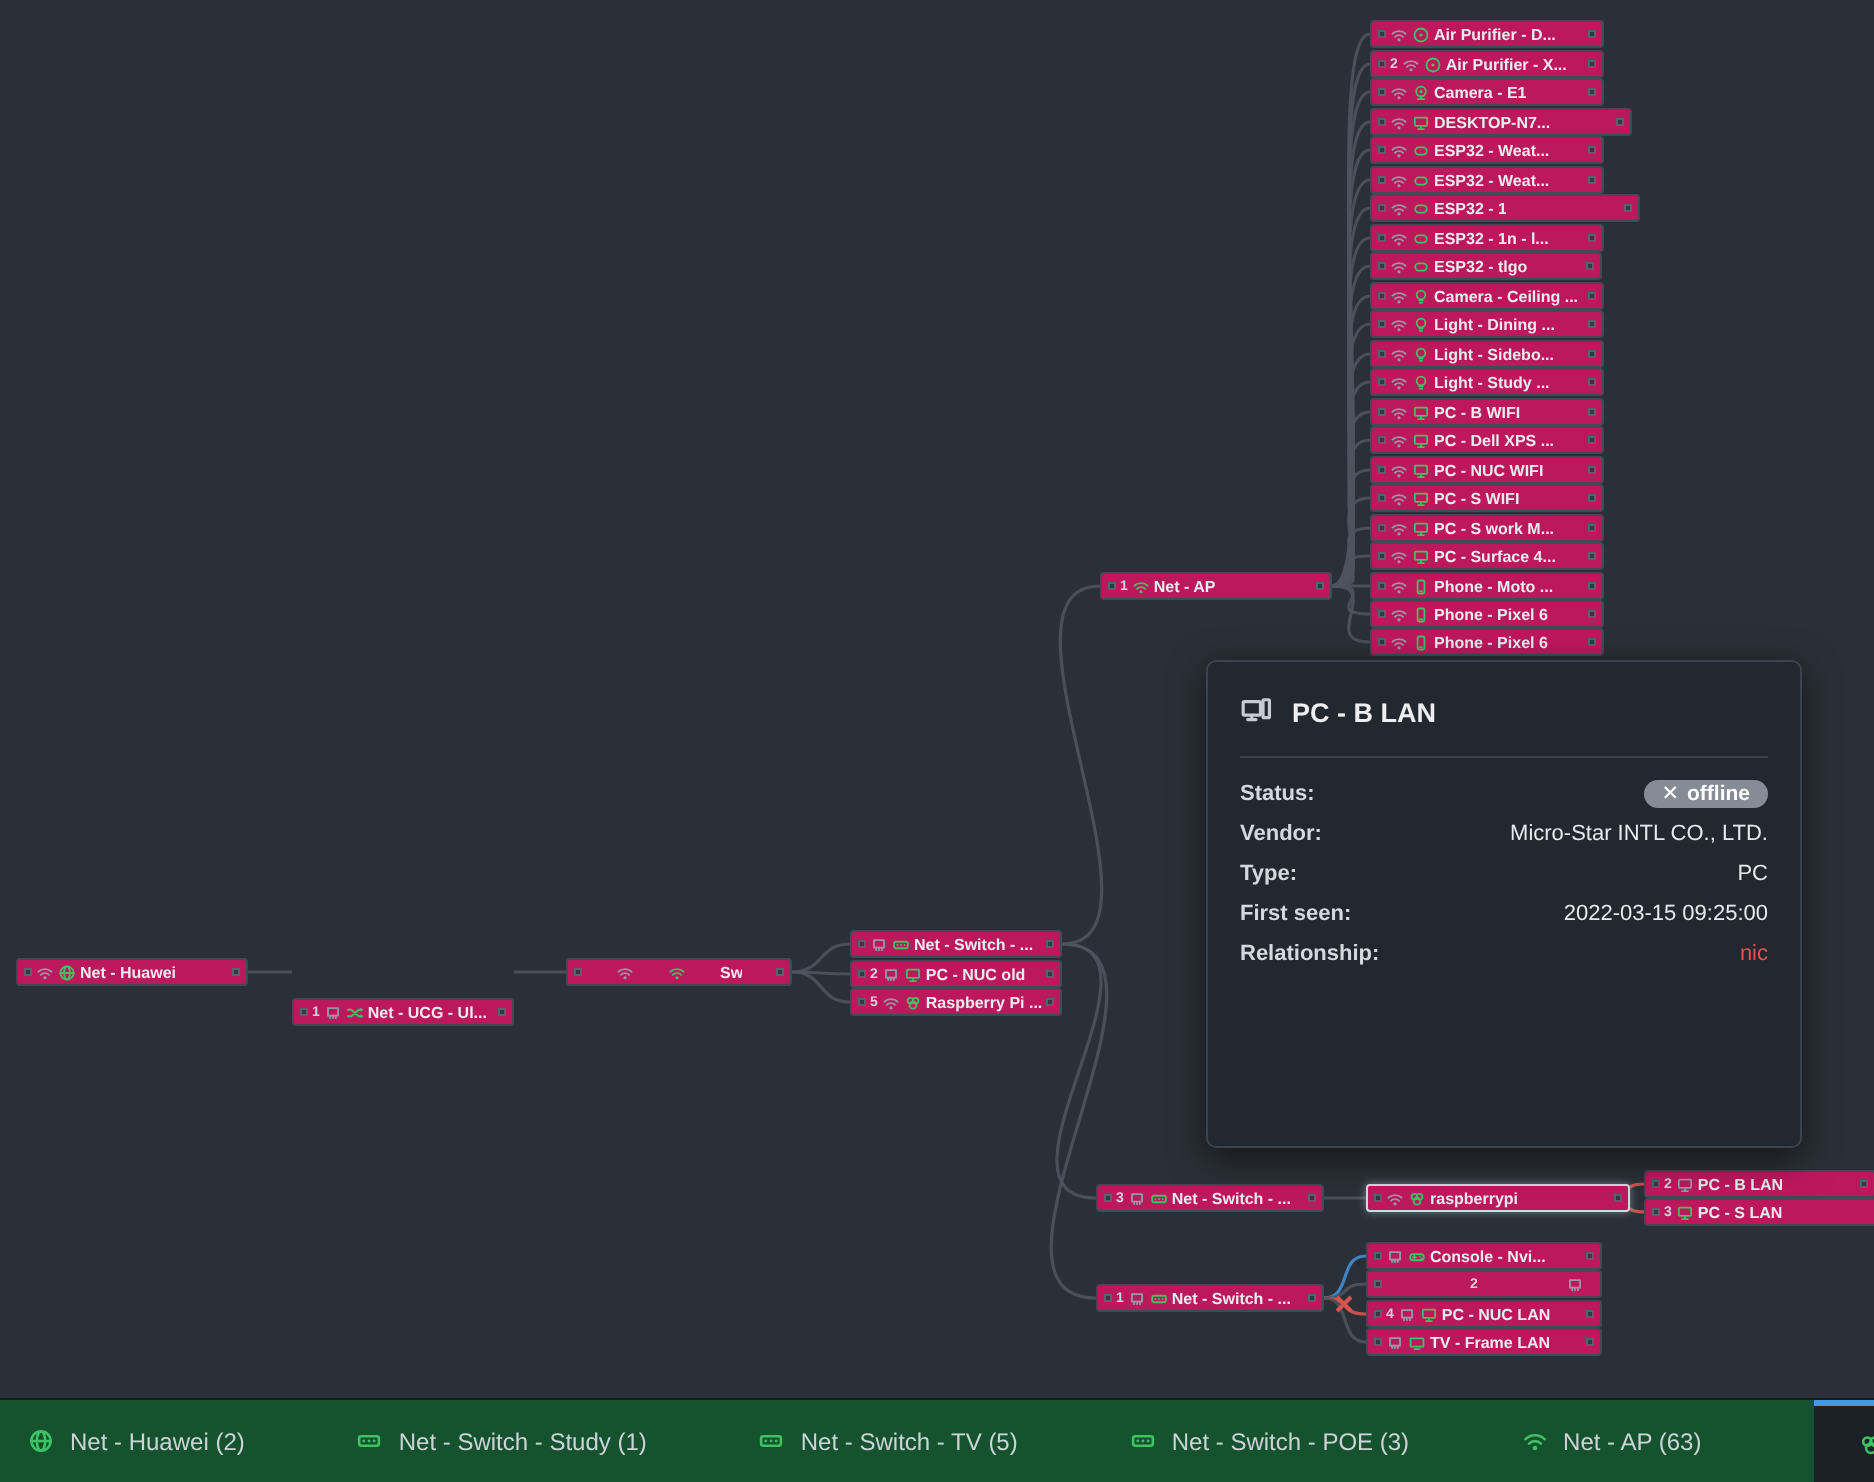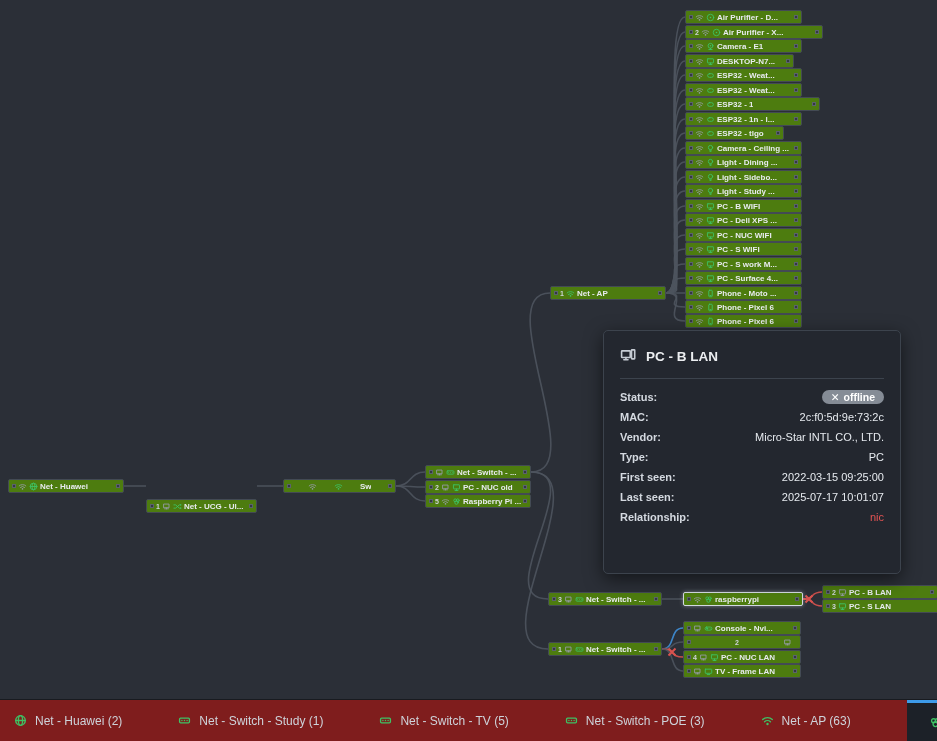--- a/index.html
+++ b/index.html
@@ -2,21 +2,21 @@
 <html><head>
 <meta charset="utf-8">
 <style>
   *{margin:0;padding:0;box-sizing:border-box}
   html,body{width:937px;height:741px;overflow:hidden;background:#2b2f37;
     font-family:"Liberation Sans","DejaVu Sans",sans-serif}
   #canvas{position:relative;width:937px;height:699px;background:#2b2f37}
   #edges{position:absolute;left:0;top:0;width:937px;height:699px}
 
   .node{position:absolute;height:14px;display:flex;align-items:center;gap:2px;
-    background:#4d7c0f;border:1px solid #434a54;border-radius:2px;padding:0 3px;
+    background:#be185d;border:1px solid #434a54;border-radius:2px;padding:0 3px;
     font-size:8px;font-weight:bold;color:#e8ebef;white-space:nowrap;overflow:hidden;cursor:pointer}
   .node.selected{border-color:#d2d8e0;box-shadow:0 0 4px rgba(220,230,240,.45)}
   .port{width:4px;height:4px;background:#333942;border:1px solid #5b626c;flex:none}
   .port.r{margin-left:auto}
   .nbadge{font-size:7px;color:#cfd4db;font-weight:bold;flex:none}
   .nlabel{overflow:hidden}
 
   .icon{display:inline-flex;flex:none;color:#3ec264;line-height:0}
   .icon.dim{color:#949ba4}
   .icon svg{width:9px;height:9px}
@@ -31,21 +31,21 @@
   .tt-head .icon{color:#c6ccd4}
   .tt-head .icon svg{width:16px;height:16px}
   .tt-div{border:none;border-top:1px solid #3c434d;margin:0 0 8px}
   .tt-row{display:flex;justify-content:space-between;align-items:center;height:20px;font-size:11px}
   .tt-label{color:#d4d9e0;font-weight:bold}
   .tt-value{color:#e6eaef}
   .tt-danger{color:#e25353}
   .tt-badge{background:#858c96;color:#fff;border-radius:9px;padding:1px 9px;
     font-size:10.5px;font-weight:bold;display:inline-flex;gap:4px;align-items:center}
 
-  #footer{position:absolute;left:0;top:699px;width:937px;height:42px;background:#7f1d1d;
+  #footer{position:absolute;left:0;top:699px;width:937px;height:42px;background:#14532d;
     border-top:1px solid #181b20;display:flex;align-items:center;padding-left:14px}
   .f-item{display:flex;align-items:center;gap:8px;font-size:12px;color:#ced3da;
     margin-right:56px;white-space:nowrap;cursor:pointer}
   .f-item .icon svg{width:13px;height:13px}
   .f-item.selected{margin-left:auto;margin-right:0;height:42px;padding:0 22px;
     border-top:3px solid #3d9be9;background:#1c2128;color:#e9ecf0}
 </style>
 </head>
 <body>
 
@@ -229,21 +229,21 @@
         </span>
         <span class="icon">
           <svg viewBox="0 0 10 10">
             <circle class="s" cx="5" cy="5" r="3.6"></circle>
             <circle cx="5" cy="5" r=".9"></circle>
           </svg>
         </span>
         <span class="nlabel">Air Purifier - D...</span>
         <span class="port r"></span>
       </div>
-      <div class="node" style="left: 685px; top: 25px; width: 138px;">
+      <div class="node" style="left: 685px; top: 25px; width: 117px;">
         <span class="port"></span>
         <span class="nbadge">2</span>
         <span class="icon dim">
           <svg viewBox="0 0 10 10">
             <path class="s" d="M1.3 4.3a5.3 5.3 0 0 1 7.4 0"></path>
             <path class="s" d="M2.7 6a3.3 3.3 0 0 1 4.6 0"></path>
             <circle cx="5" cy="7.7" r=".9"></circle>
           </svg>
         </span>
         <span class="icon">
@@ -267,21 +267,21 @@
         <span class="icon">
           <svg viewBox="0 0 10 10">
             <circle class="s" cx="5" cy="4.2" r="2.7"></circle>
             <circle cx="5" cy="4.2" r=".9"></circle>
             <path class="s" d="M5 6.9v1.2M3.2 8.4h3.6"></path>
           </svg>
         </span>
         <span class="nlabel">Camera - E1</span>
         <span class="port r"></span>
       </div>
-      <div class="node" style="left: 685px; top: 54px; width: 109px;">
+      <div class="node" style="left: 685px; top: 54px; width: 131px;">
         <span class="port"></span>
         <span class="icon dim">
           <svg viewBox="0 0 10 10">
             <path class="s" d="M1.3 4.3a5.3 5.3 0 0 1 7.4 0"></path>
             <path class="s" d="M2.7 6a3.3 3.3 0 0 1 4.6 0"></path>
             <circle cx="5" cy="7.7" r=".9"></circle>
           </svg>
         </span>
         <span class="icon">
           <svg viewBox="0 0 10 10">
@@ -353,21 +353,21 @@
           </svg>
         </span>
         <span class="icon">
           <svg viewBox="0 0 10 10">
             <rect class="s" x="1.8" y="3" width="6.4" height="4" rx="2"></rect>
           </svg>
         </span>
         <span class="nlabel">ESP32 - 1n - l...</span>
         <span class="port r"></span>
       </div>
-      <div class="node" style="left: 685px; top: 126px; width: 99px;">
+      <div class="node" style="left: 685px; top: 126px; width: 116px;">
         <span class="port"></span>
         <span class="icon dim">
           <svg viewBox="0 0 10 10">
             <path class="s" d="M1.3 4.3a5.3 5.3 0 0 1 7.4 0"></path>
             <path class="s" d="M2.7 6a3.3 3.3 0 0 1 4.6 0"></path>
             <circle cx="5" cy="7.7" r=".9"></circle>
           </svg>
         </span>
         <span class="icon">
           <svg viewBox="0 0 10 10">
@@ -624,21 +624,21 @@
           <svg viewBox="0 0 10 10">
             <rect class="s" x="1.2" y="3.2" width="7.6" height="3.6" rx=".8"></rect>
             <circle cx="3" cy="5" r=".55"></circle>
             <circle cx="5" cy="5" r=".55"></circle>
             <circle cx="7" cy="5" r=".55"></circle>
           </svg>
         </span>
         <span class="nlabel">Net - Switch - ...</span>
         <span class="port r"></span>
       </div>
-      <div class="node selected" style="left: 683px; top: 592px; width: 120px; justify-content: center;">
+      <div class="node selected" style="left: 683px; top: 592px; width: 132px; justify-content: center;">
         <span class="port"></span>
         <span class="icon dim">
           <svg viewBox="0 0 10 10">
             <path class="s" d="M1.3 4.3a5.3 5.3 0 0 1 7.4 0"></path>
             <path class="s" d="M2.7 6a3.3 3.3 0 0 1 4.6 0"></path>
             <circle cx="5" cy="7.7" r=".9"></circle>
           </svg>
         </span>
         <span class="icon">
           <svg viewBox="0 0 10 10">
@@ -783,38 +783,30 @@
     <hr class="tt-div">
     <div id="tt-rows">
         <div class="tt-row">
           <span class="tt-label">Status:</span>
           <span class="tt-badge">
             <span>✕</span>
             <span>offline</span>
           </span>
         </div>
         <div class="tt-row">
-          <span class="tt-label">MAC:</span>
-          <span class="tt-value">2c:f0:5d:9e:73:2c</span>
-        </div>
-        <div class="tt-row">
           <span class="tt-label">Vendor:</span>
           <span class="tt-value">Micro-Star INTL CO., LTD.</span>
         </div>
         <div class="tt-row">
           <span class="tt-label">Type:</span>
           <span class="tt-value">PC</span>
         </div>
         <div class="tt-row">
           <span class="tt-label">First seen:</span>
           <span class="tt-value">2022-03-15 09:25:00</span>
-        </div>
-        <div class="tt-row">
-          <span class="tt-label">Last seen:</span>
-          <span class="tt-value">2025-07-17 10:01:07</span>
         </div>
         <div class="tt-row">
           <span class="tt-label">Relationship:</span>
           <span class="tt-value tt-danger">nic</span>
         </div>
       </div>
   </div>
 </div>
 
 <div id="footer">

